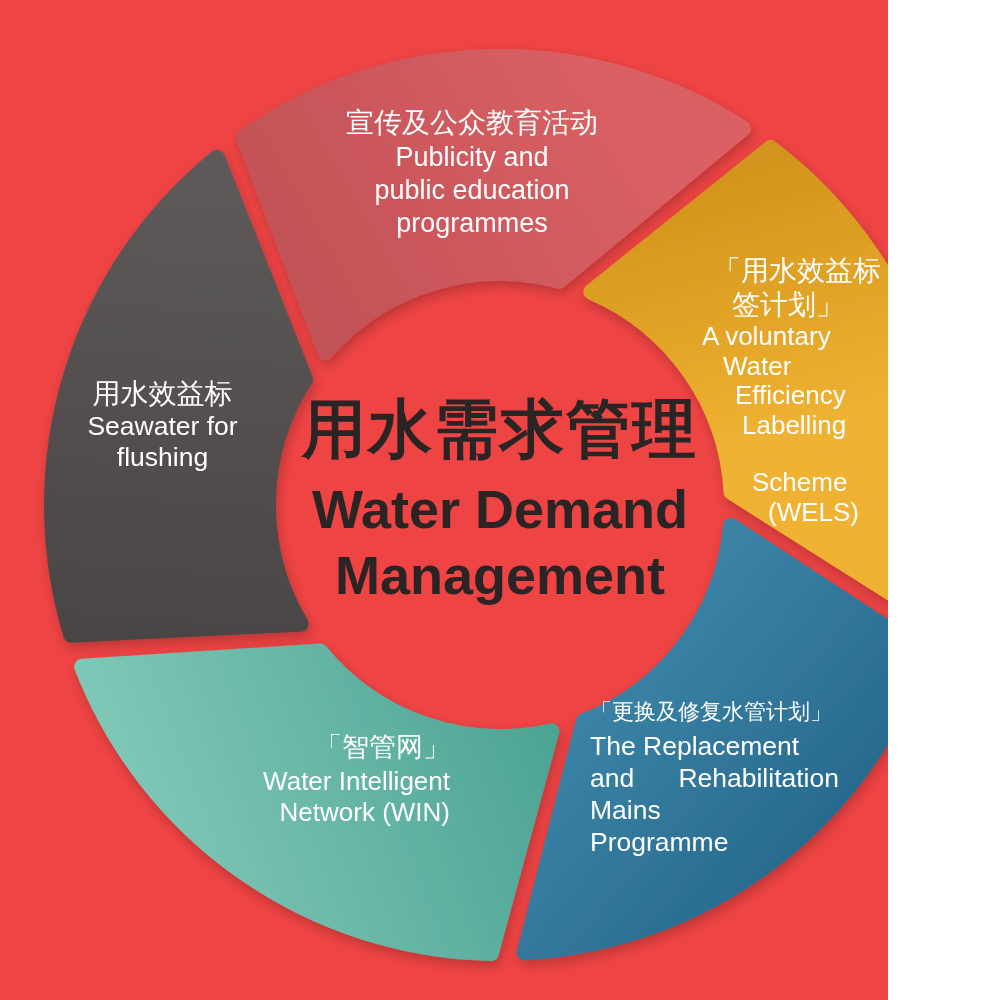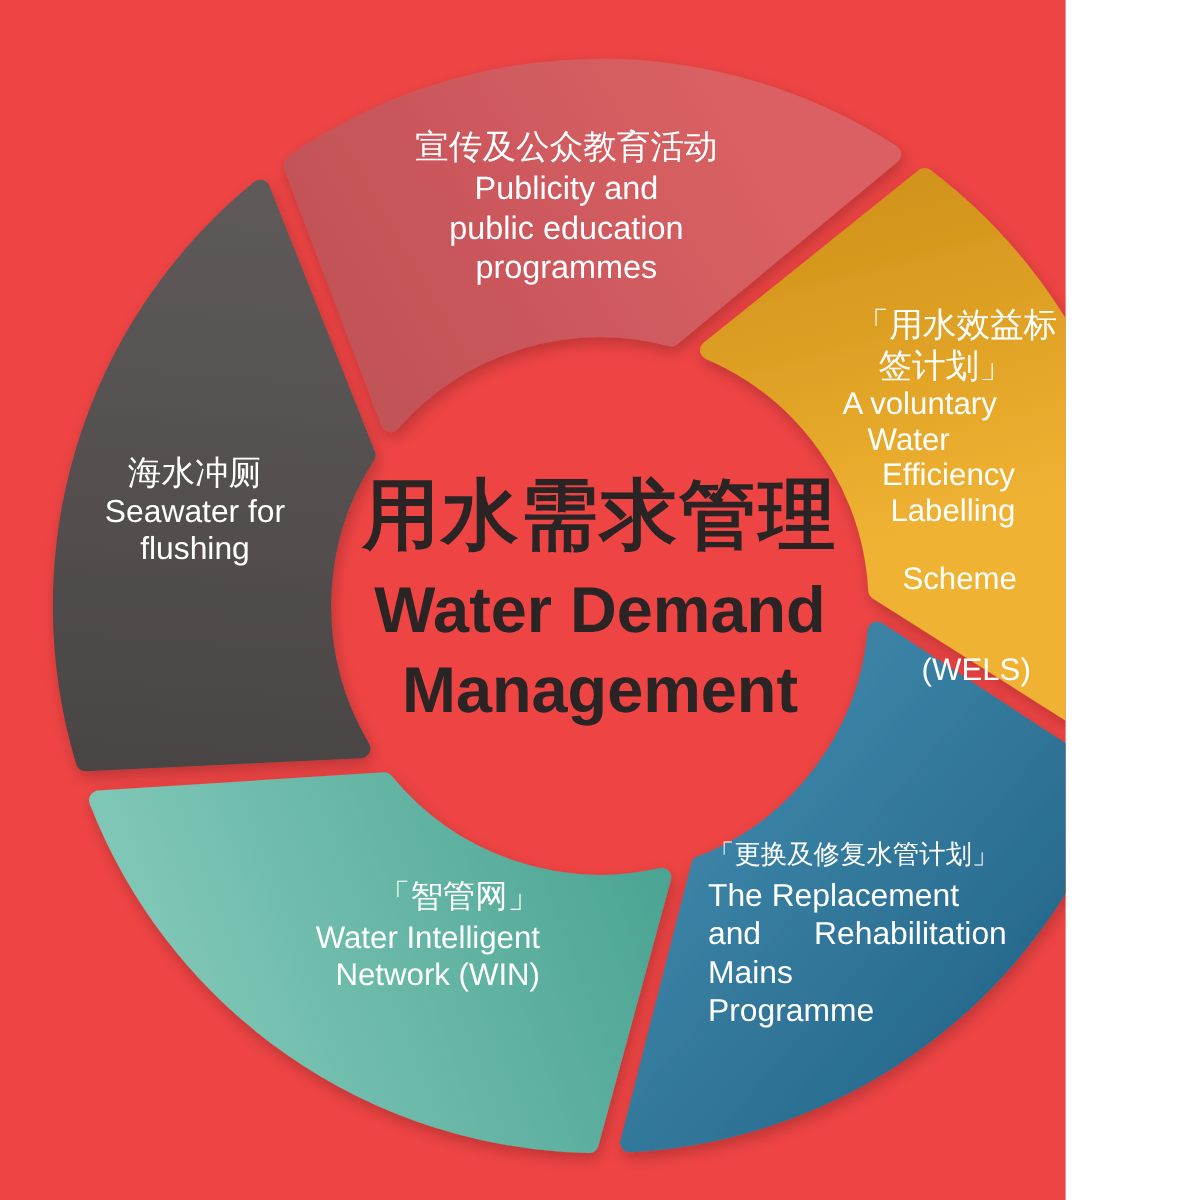--- a/index.html
+++ b/index.html
@@ -20,21 +20,21 @@
   
   .lab1{left:680px;top:254px;width:250px;text-align:left;}
   .lab1 .zh{font-size:28px;line-height:34px;}
   .lab1 .line:nth-child(1){padding-left:33px;}
   .lab1 .line:nth-child(2){padding-left:52px;}
   .lab1 .line:nth-child(3){padding-left:22px;}
   .lab1 .line:nth-child(4){padding-left:43px;}
   .lab1 .line:nth-child(5){padding-left:55px;}
   .lab1 .line:nth-child(6){padding-left:62px;}
   .lab1 .line:nth-child(7){padding-left:72px;margin-top:28px;}
-  .lab1 .line:nth-child(8){padding-left:88px;margin-top:46px;}
+  .lab1 .line:nth-child(8){padding-left:88px;}
 
   
   .lab2{left:590px;top:694px;width:330px;text-align:left;}
   .lab2 .line{font-size:26.5px;line-height:32px;}
   .lab2 .zh{font-size:22px;line-height:36px;}
 
   
   .lab3{left:200px;top:728px;width:250px;text-align:right;}
   .lab3 .line{line-height:30.5px;}
   .lab3 .zh{font-size:27px;line-height:38px;}
@@ -112,21 +112,21 @@
       <div class="line">and      Rehabilitation</div>
       <div class="line">Mains</div>
       <div class="line">Programme</div>
     </div>
   <div class="lab lab3">
       <div class="line zh">「智管网」</div>
       <div class="line">Water Intelligent</div>
       <div class="line">Network (WIN)</div>
     </div>
   <div class="lab lab4">
-      <div class="line zh">海水冲厕</div>
+      <div class="line zh">用水效益标</div>
       <div class="line">Seawater for</div>
       <div class="line">flushing</div>
     </div>
 
   <div class="center">
     <div class="zh-title">用水需求管理</div>
     <div class="en-title en-first">Water Demand</div>
     <div class="en-title">Management</div>
   </div>
 

